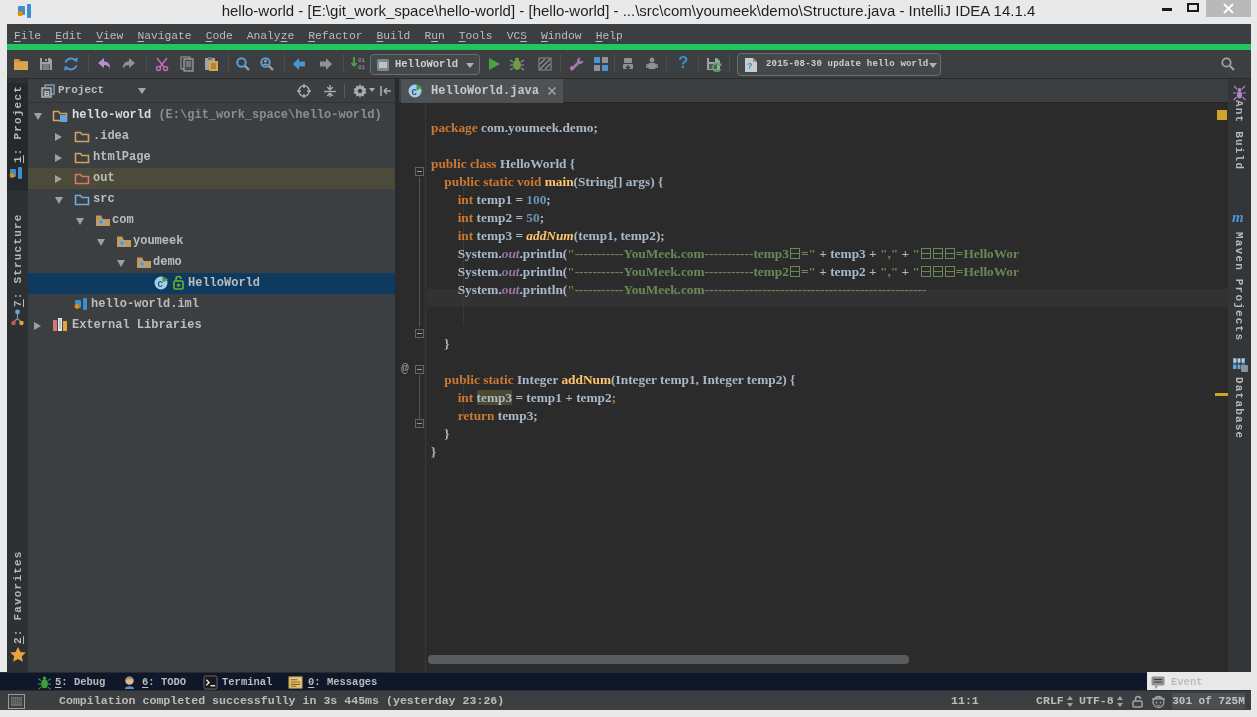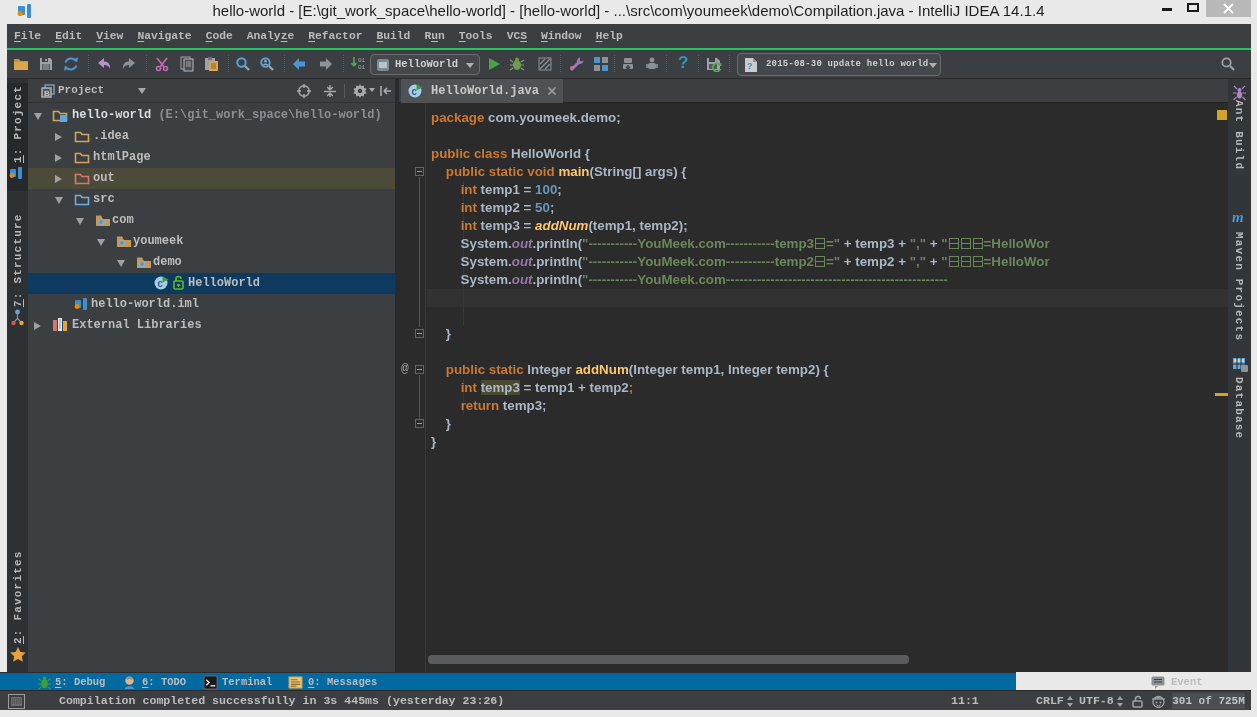--- a/index.html
+++ b/index.html
@@ -12,21 +12,21 @@
   #titlebar { position:absolute; left:0; top:0; width:1257px; height:24px; background:#e9e9e9;
               font-family:"Liberation Sans", sans-serif; }
   #title-text { position:absolute; left:0; right:0; top:2px; text-align:center; font-size:15px; color:#1f1f1f; }
   #btn-close { position:absolute; left:1206px; top:0; width:45px; height:17px; background:#b9b9b9; }
   #btn-close svg { position:absolute; left:17px; top:3px; }
   #btn-min { position:absolute; left:1162px; top:8px; width:10px; height:3px; background:#1a1a1a; }
   #btn-max { position:absolute; left:1187px; top:3px; width:12px; height:9px; border:2px solid #1a1a1a; }
 
   
   #menubar { position:absolute; left:7px; top:24px; width:1244px; height:26px; background:#3c3f41;
-             border-bottom:2px solid #22c55e; color:#bbbbbb; font-size:11.3px; font-weight:bold;
+             border-bottom:6px solid #22c55e; color:#bbbbbb; font-size:11.3px; font-weight:normal;
              line-height:25px; white-space:nowrap; }
   #menubar span { padding:0 7px; }
   #menubar u { text-decoration-thickness:1px; text-underline-offset:2px; }
 
   
   #toolbar { position:absolute; left:7px; top:50px; width:1244px; height:29px; background:#3c3f41;
              border-bottom:1px solid #2a2a2a; }
   .ticon { position:absolute; top:6px; width:16px; height:16px; }
   .tsep { position:absolute; top:5px; width:1px; height:18px;
           background-image:linear-gradient(#5a5a5a 50%, transparent 50%); background-size:1px 2px; }
@@ -50,55 +50,55 @@
   
   #splitter { position:absolute; left:395px; top:79px; width:4px; height:593px; background:#282b2d; }
 
   
   #editor { position:absolute; left:399px; top:79px; width:829px; height:593px; background:#2b2b2b; }
   #tabbar { position:absolute; left:0; top:0; width:100%; height:24px; background:#3c3f41; border-bottom:1px solid #232525; }
   #tab1 { position:absolute; left:2px; top:0; width:162px; height:24px; background:#4e5254; color:#c8c8c8;
           font-size:12px; font-weight:bold; line-height:24px; }
   #code { position:absolute; left:0; top:24px; right:0; bottom:0; overflow:hidden; }
   #caretline { position:absolute; left:28px; right:0; top:186px; height:18px; background:#323232; }
-  pre.codetext { position:absolute; left:32px; top:6px; font-family:Liberation Sans, sans-serif;
+  pre.codetext { position:absolute; left:32px; top:16px; font-family:Liberation Serif, serif;
                  font-size:13.33px; line-height:18px; font-weight:bold; color:#a9b7c6; }
   .kw { color:#cc7832; }
   .str { color:#6a8759; }
   .num { color:#6897bb; }
   .fn { color:#ffc66d; }
   .fncall { color:#ffc66d; font-style:italic; }
   .fld { color:#9876aa; font-style:italic; }
   .cjk { display:inline-block; width:10px; height:11px; border:1px solid #6a8759; margin:0 1px -1px 1px;
          background:linear-gradient(90deg, transparent 45%, #6a8759 45%, #6a8759 55%, transparent 55%),
                     linear-gradient(transparent 42%, #6a8759 42%, #6a8759 58%, transparent 58%); }
   .hlid { background:#4a4a30; }
   .fold { position:absolute; width:9px; height:9px; border:1px solid #616567; background:#2b2b2b; }
   .fold:after { content:""; position:absolute; left:1px; top:3px; width:5px; height:1px; background:#9a9da0; }
   #toolrow span { font-size:10.5px; font-weight:bold; color:#bbbbbb; }
   #toolrow u, #statusbar u, #leftstrip u { text-decoration-thickness:1px; text-underline-offset:2px; }
   #statusbar span { font-size:11.6px; font-weight:bold; }
 
   
-  #toolrow { position:absolute; left:0; top:672px; width:1016px; height:18px; background:#0369a1; border-top:1px solid #2b2b2b;
+  #toolrow { position:absolute; left:0; top:672px; width:1147px; height:18px; background:#0f172a; border-top:1px solid #2b2b2b;
              font-size:11px; font-weight:bold; color:#bbbbbb; }
   #statusbar { position:absolute; left:0; top:690px; width:1251px; height:20px; background:#3c3f41; border-top:1px solid #2b2b2b;
                font-size:12px; font-weight:bold; color:#bbbbbb; line-height:20px; }
 </style>
 </head>
 <body>
 <div id="win">
 
   <div id="titlebar">
     <svg class="abs" style="left:17px; top:3px;" width="20" height="18" viewBox="0 0 20 18">
       <rect x="1" y="3" width="7" height="9" rx="1" fill="#3b8fd0"></rect>
       <rect x="10" y="1" width="4" height="14" rx="1" fill="#3b8fd0"></rect>
       <circle cx="3.2" cy="10.5" r="2.6" fill="#e88c00"></circle>
     </svg>
-    <div id="title-text">hello-world - [E:\git_work_space\hello-world] - [hello-world] - ...\src\com\youmeek\demo\Compilation.java - IntelliJ IDEA 14.1.4</div>
+    <div id="title-text">hello-world - [E:\git_work_space\hello-world] - [hello-world] - ...\src\com\youmeek\demo\Structure.java - IntelliJ IDEA 14.1.4</div>
     <div id="btn-min"></div>
     <div id="btn-max"></div>
     <div id="btn-close">
         <svg width="11" height="11" viewBox="0 0 11 11">
           <path d="M1 1 L10 10 M10 1 L1 10" stroke="#ffffff" stroke-width="2"></path>
         </svg>
       </div>
   </div>
 
   <div id="menubar"><span style="padding-left:7px"><u>F</u>ile</span><span><u>E</u>dit</span><span><u>V</u>iew</span><span><u>N</u>avigate</span><span><u>C</u>ode</span><span>Analy<u>z</u>e</span><span><u>R</u>efactor</span><span><u>B</u>uild</span><span>R<u>u</u>n</span><span><u>T</u>ools</span><span>VC<u>S</u></span><span><u>W</u>indow</span><span><u>H</u>elp</span></div>

